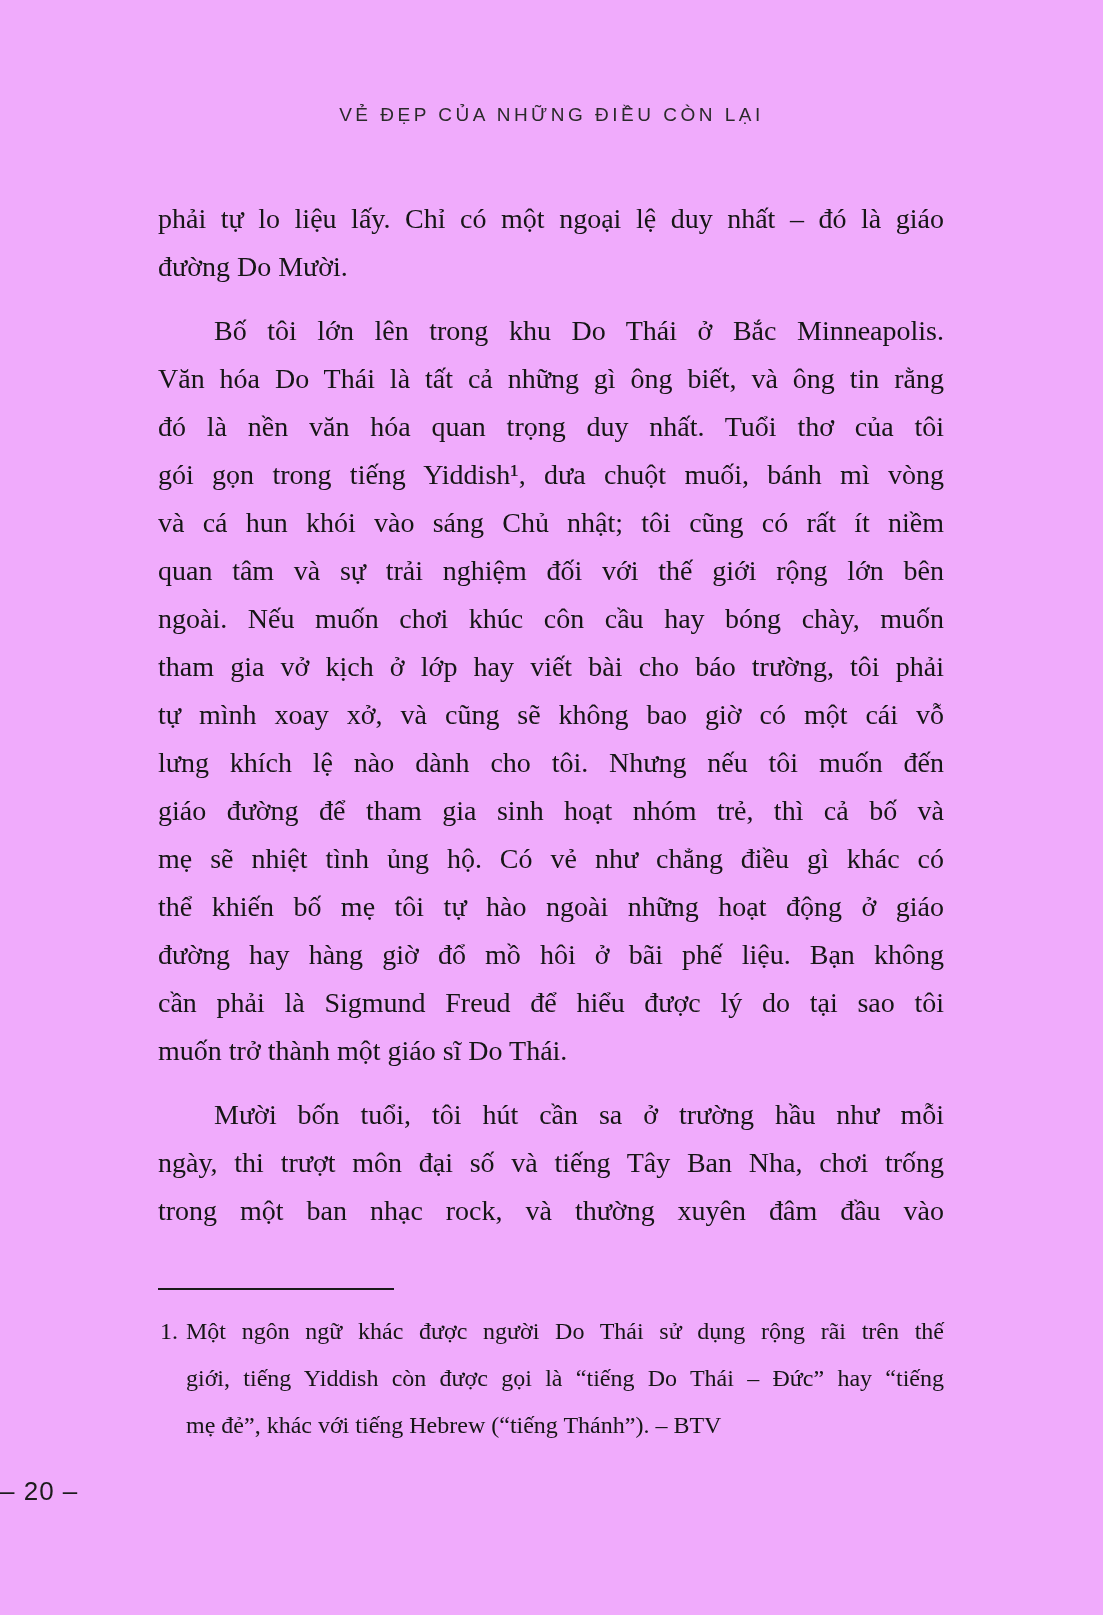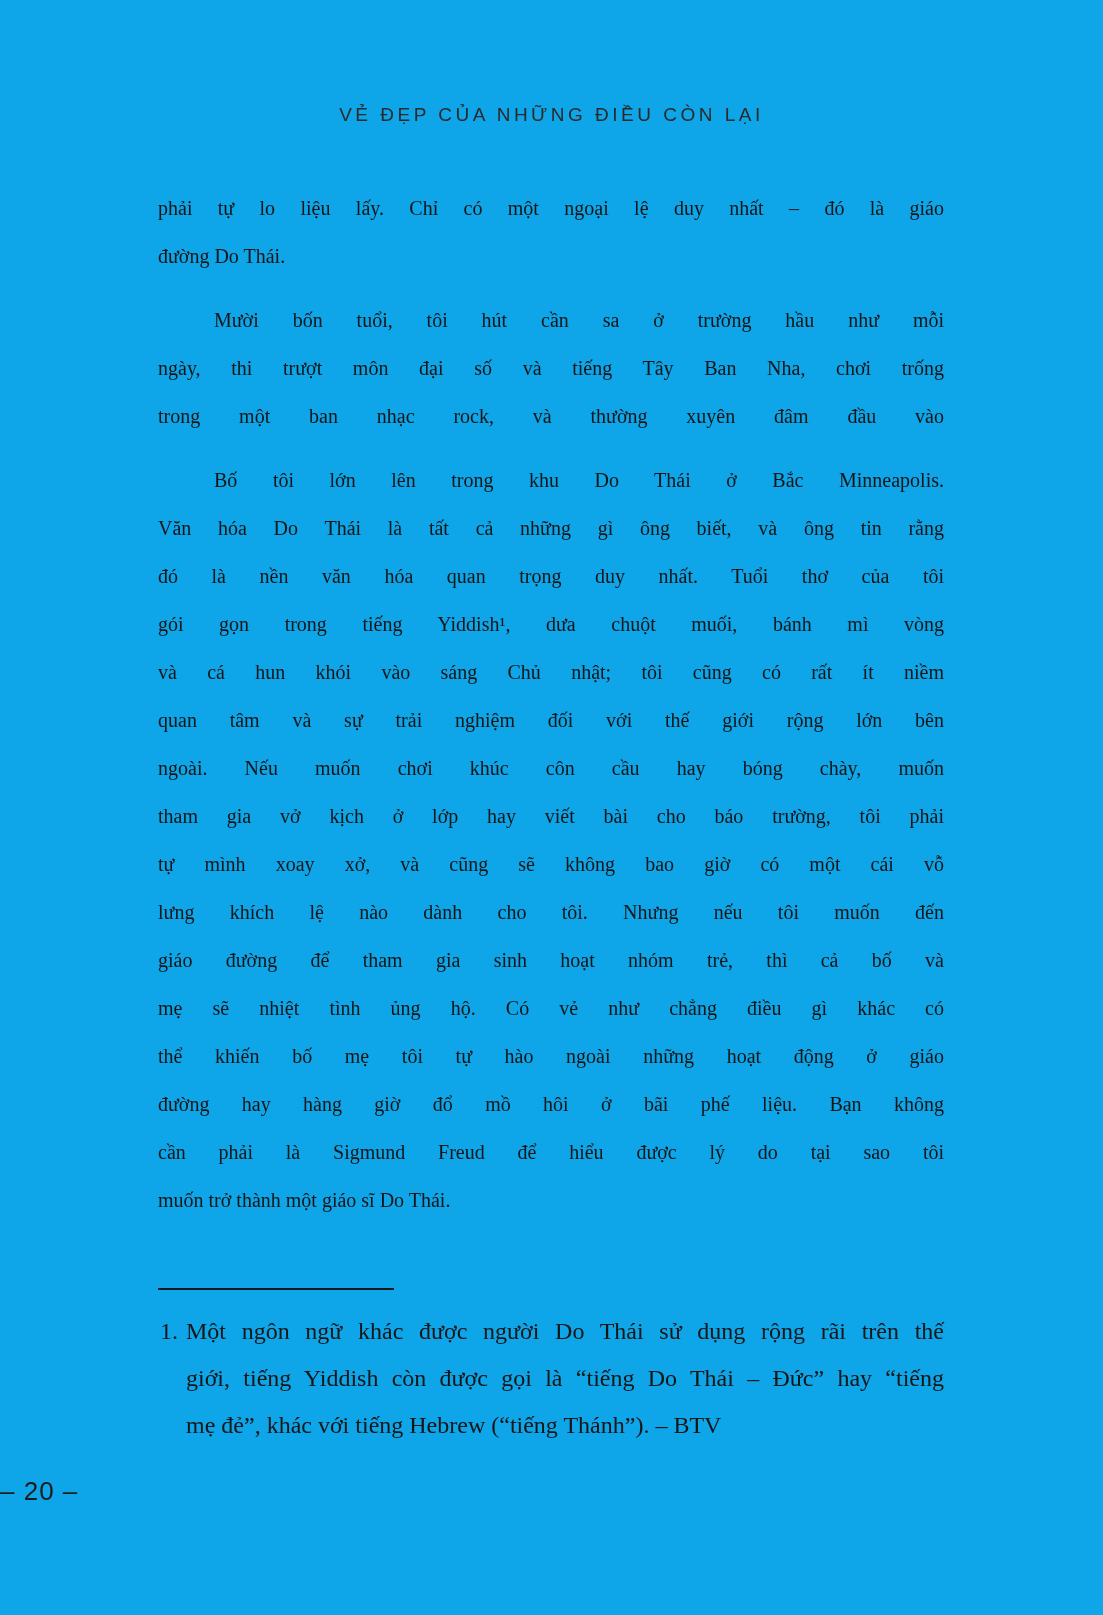--- a/index.html
+++ b/index.html
@@ -1,44 +1,44 @@
 <!DOCTYPE html>
 <html><head>
 <meta charset="utf-8">
 <style>
   html, body { margin: 0; padding: 0; background: #e9e9e9; }
   .page {
     position: relative;
     width: 1103px;
     height: 1615px;
     margin: 0 auto;
-    background: #0ea5e9;
+    background: #f0abfc;
     color: #161616;
     font-family: "Liberation Serif", serif;
     overflow: hidden;
   }
   .running-head {
     position: absolute;
     top: 104px;
     left: 0;
     width: 100%;
     text-align: center;
     font-family: "Liberation Sans", sans-serif;
     font-size: 19px;
     font-weight: 400;
     letter-spacing: 3.5px;
     color: #2a2a2a;
     white-space: nowrap;
   }
   .body-text {
     position: absolute;
-    top: 184px;
+    top: 195px;
     left: 158px;
     width: 786px;
-    font-size: 20px;
+    font-size: 28px;
     line-height: 48px;
   }
   .paragraph + .paragraph { margin-top: 16px; }
   .line { width: 100%; }
   .line.j {
     text-align: justify;
     -moz-text-align-last: justify;
     text-align-last: justify;
   }
   .line.ind { text-indent: 56px; }
@@ -83,45 +83,45 @@
 </style>
 </head>
 <body>
 
 <div class="page">
   <div class="running-head">VẺ ĐẸP CỦA NHỮNG ĐIỀU CÒN LẠI</div>
 
   <div class="body-text">
       <div class="paragraph">
         <div class="line j">phải tự lo liệu lấy. Chỉ có một ngoại lệ duy nhất – đó là giáo</div>
-        <div class="line">đường Do Thái.</div>
-      </div>
-      <div class="paragraph">
-        <div class="line j ind">Mười bốn tuổi, tôi hút cần sa ở trường hầu như mỗi</div>
-        <div class="line j">ngày, thi trượt môn đại số và tiếng Tây Ban Nha, chơi trống</div>
-        <div class="line j">trong một ban nhạc rock, và thường xuyên đâm đầu vào</div>
+        <div class="line">đường Do Mười.</div>
       </div>
       <div class="paragraph">
         <div class="line j ind">Bố tôi lớn lên trong khu Do Thái ở Bắc Minneapolis.</div>
         <div class="line j">Văn hóa Do Thái là tất cả những gì ông biết, và ông tin rằng</div>
         <div class="line j">đó là nền văn hóa quan trọng duy nhất. Tuổi thơ của tôi</div>
         <div class="line j">gói gọn trong tiếng Yiddish¹, dưa chuột muối, bánh mì vòng</div>
         <div class="line j">và cá hun khói vào sáng Chủ nhật; tôi cũng có rất ít niềm</div>
         <div class="line j">quan tâm và sự trải nghiệm đối với thế giới rộng lớn bên</div>
         <div class="line j">ngoài. Nếu muốn chơi khúc côn cầu hay bóng chày, muốn</div>
         <div class="line j">tham gia vở kịch ở lớp hay viết bài cho báo trường, tôi phải</div>
         <div class="line j">tự mình xoay xở, và cũng sẽ không bao giờ có một cái vỗ</div>
         <div class="line j">lưng khích lệ nào dành cho tôi. Nhưng nếu tôi muốn đến</div>
         <div class="line j">giáo đường để tham gia sinh hoạt nhóm trẻ, thì cả bố và</div>
         <div class="line j">mẹ sẽ nhiệt tình ủng hộ. Có vẻ như chẳng điều gì khác có</div>
         <div class="line j">thể khiến bố mẹ tôi tự hào ngoài những hoạt động ở giáo</div>
         <div class="line j">đường hay hàng giờ đổ mồ hôi ở bãi phế liệu. Bạn không</div>
         <div class="line j">cần phải là Sigmund Freud để hiểu được lý do tại sao tôi</div>
         <div class="line">muốn trở thành một giáo sĩ Do Thái.</div>
       </div>
+      <div class="paragraph">
+        <div class="line j ind">Mười bốn tuổi, tôi hút cần sa ở trường hầu như mỗi</div>
+        <div class="line j">ngày, thi trượt môn đại số và tiếng Tây Ban Nha, chơi trống</div>
+        <div class="line j">trong một ban nhạc rock, và thường xuyên đâm đầu vào</div>
+      </div>
     </div>
 
   <div class="footnote-rule"></div>
 
   <div class="footnote">
     <span class="fn-marker">1.</span>
     <div class="fn-lines">
         <div class="line j">Một ngôn ngữ khác được người Do Thái sử dụng rộng rãi trên thế</div>
         <div class="line j">giới, tiếng Yiddish còn được gọi là “tiếng Do Thái – Đức” hay “tiếng</div>
         <div class="line">mẹ đẻ”, khác với tiếng Hebrew (“tiếng Thánh”). – BTV</div>

